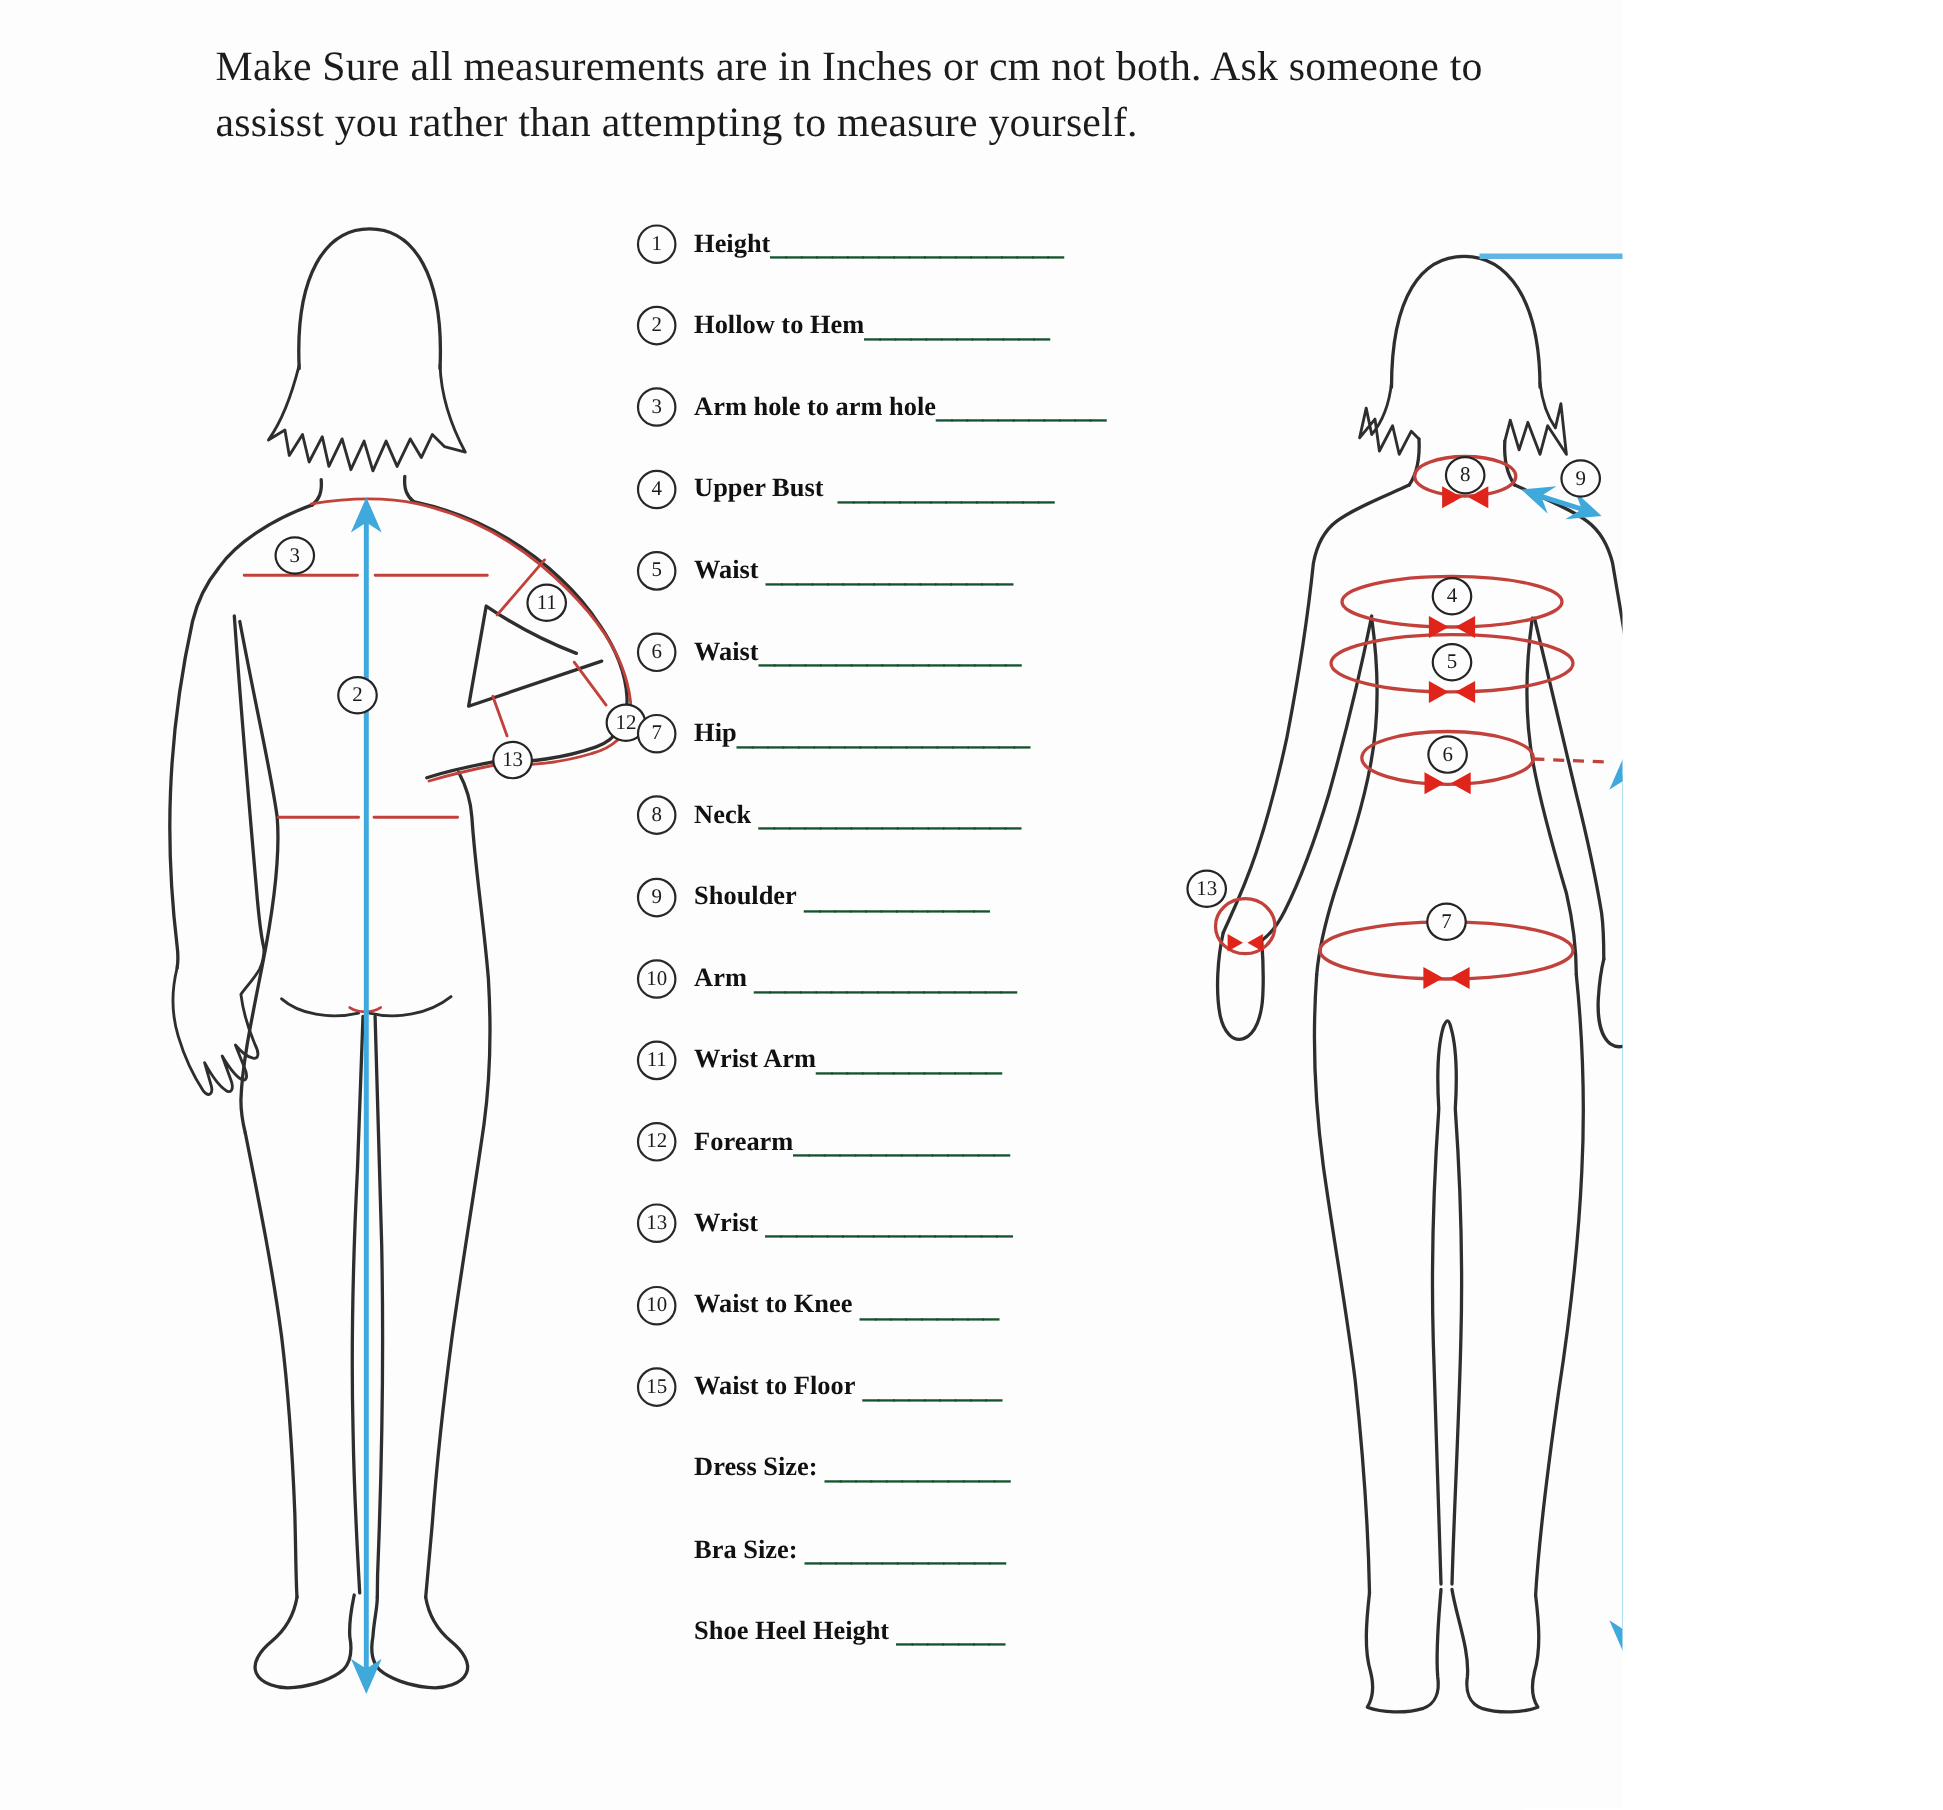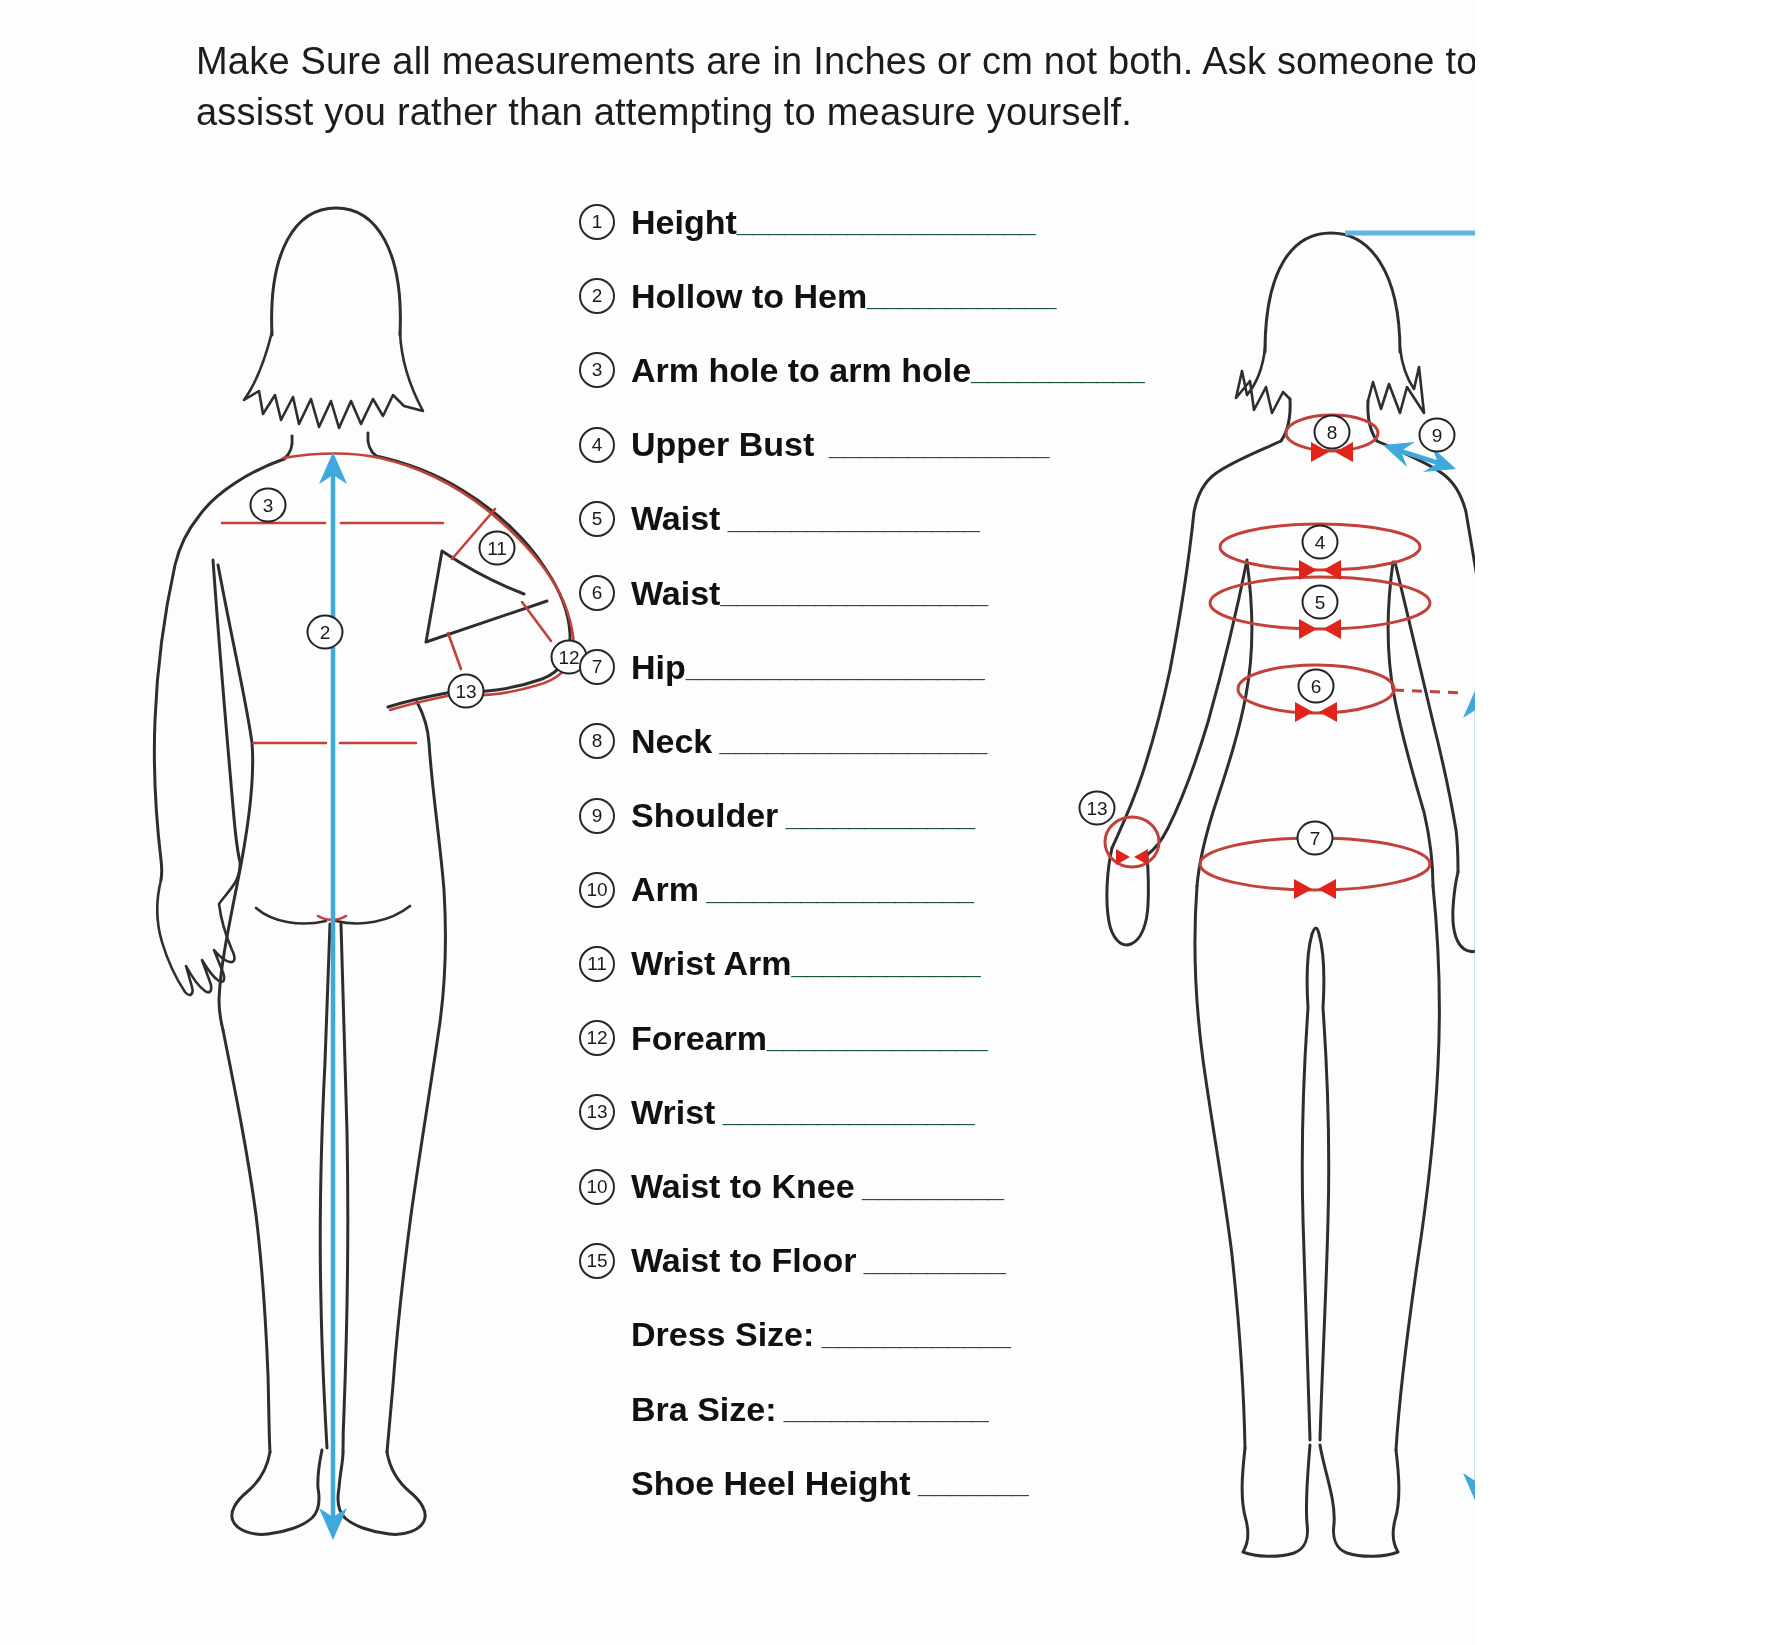--- a/index.html
+++ b/index.html
@@ -1,33 +1,33 @@
 <!DOCTYPE html>
 <html><head>
 <meta charset="utf-8">
 <style>
   html,body{margin:0;padding:0;background:#ffffff;}
   .page{
     position:relative;width:1475px;height:1645px;background:#fdfdfd;
-    font-family:Liberation Sans, sans-serif;overflow:hidden;color:#161616;
+    font-family:Liberation Serif, serif;overflow:hidden;color:#161616;
   }
   .header{
     position:absolute;left:196px;top:36px;width:1420px;
     font-size:38px;line-height:51px;font-weight:400;color:#1c1c1c;letter-spacing:.2px;
   }
   
   .mlist{position:absolute;left:579px;top:185px;width:560px;}
   .row{display:flex;align-items:center;height:74.2px;}
   .circ{
     flex:0 0 auto;width:36px;height:36px;border:2.5px solid #282828;border-radius:50%;
     display:flex;align-items:center;justify-content:center;
     font-size:19px;font-weight:400;color:#1b1b1b;background:#fdfdfd;box-sizing:border-box;
   }
   .circ:empty{visibility:hidden;}
-  .lbl{margin-left:16px;font-size:34px;font-weight:700;color:#111;white-space:nowrap;}
+  .lbl{margin-left:16px;font-size:24px;font-weight:700;color:#111;white-space:nowrap;}
   .blank{font-size:30px;font-weight:700;color:#14532d;letter-spacing:-1px;white-space:pre;}
   
   .marker{
     position:absolute;width:37px;height:35px;border:2.5px solid #242424;border-radius:50%;
     background:#fdfdfd;display:flex;align-items:center;justify-content:center;
     font-size:19px;font-weight:400;color:#1b1b1b;box-sizing:border-box;
     transform:translate(-50%,-50%);
   }
   svg.draw{position:absolute;left:0;top:0;}
 </style>

